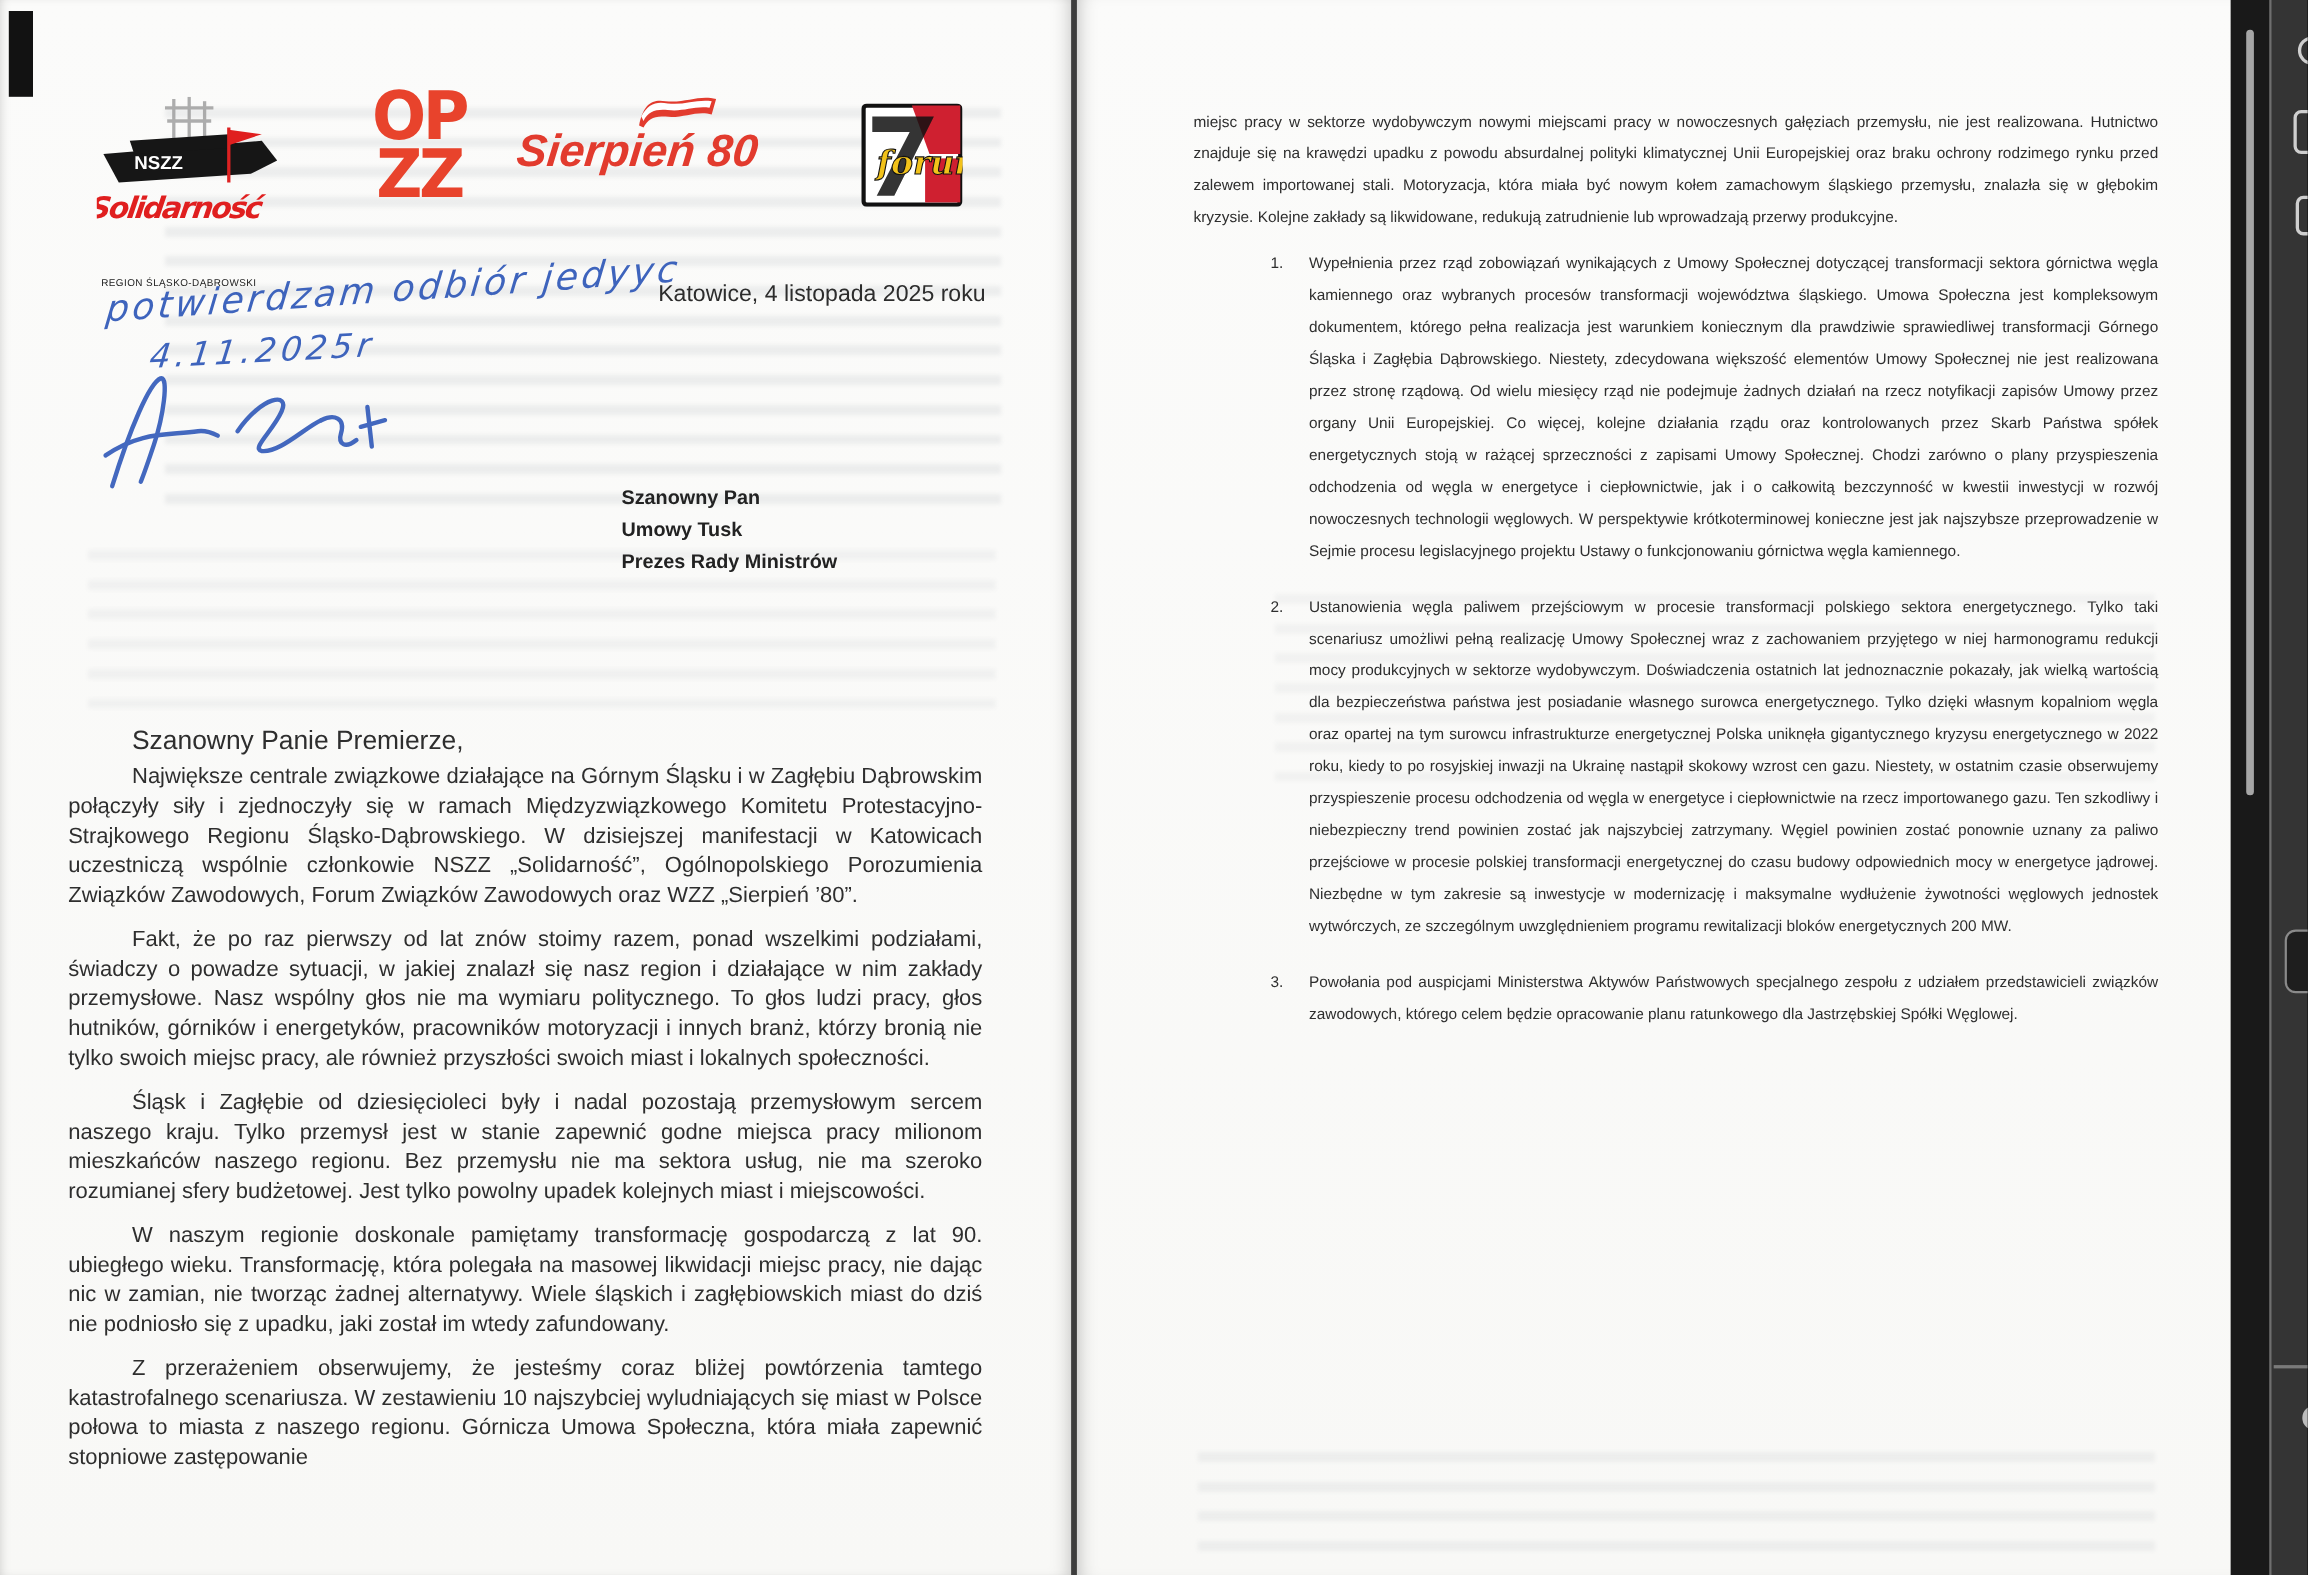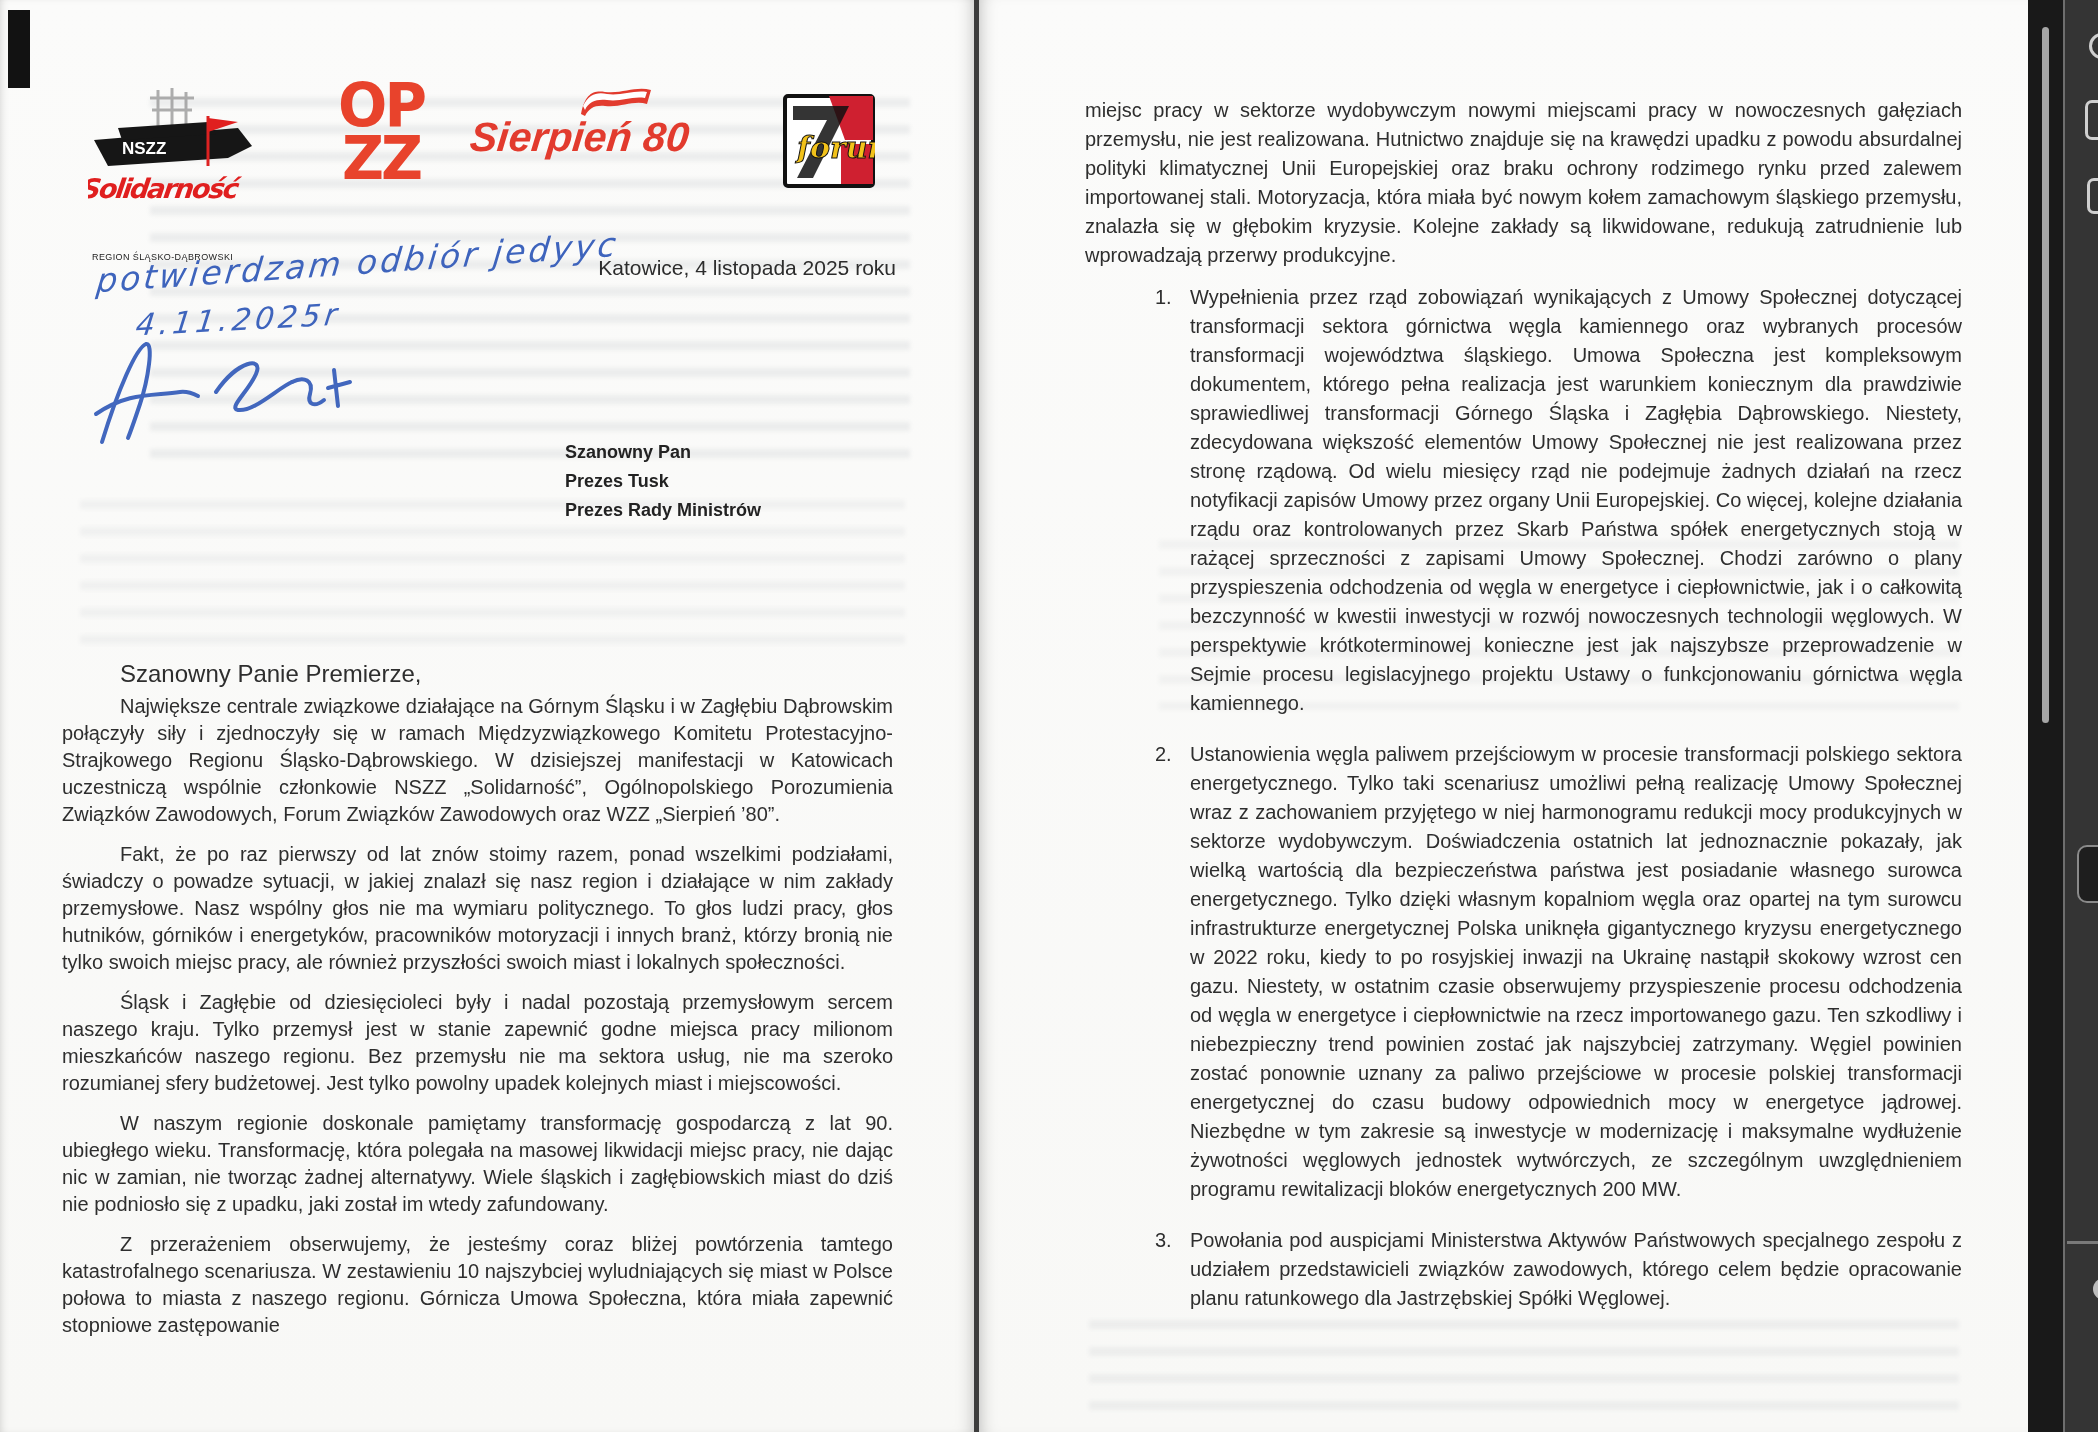--- a/index.html
+++ b/index.html
@@ -14,21 +14,21 @@
   .artifact{position:absolute;background:#121212;}
   .ghost{position:absolute;filter:blur(2px);
          background:repeating-linear-gradient(180deg,#5d6874 0px,#5d6874 9px,transparent 9px,transparent 27px);}
   
   .bodytext{color:#2e2e2e;text-align:justify;}
   #left-col{position:absolute;left:62px;top:693px;width:843px;font-size:20px;line-height:27px;}
   #left-col p{margin:0 12px 13px 0;text-indent:58px;}
   #salutation{position:absolute;left:120px;top:660px;font-size:24px;color:#2e2e2e;}
   #date-line{position:absolute;right:78px;top:256px;font-size:21px;color:#2c2c2c;margin-left:44px;}
   #addressee{position:absolute;left:565px;top:438px;font-size:18px;line-height:29px;font-weight:bold;color:#222;}
-  #right-col{position:absolute;left:1085px;top:96px;width:877px;font-size:20px;line-height:29px;}
+  #right-col{position:absolute;left:1085px;top:96px;width:877px;font-size:14px;line-height:29px;}
   #right-col p{margin:0 0 13px 0;}
   #right-col p.indent{text-indent:72px;}
   ol.postulates{list-style:none;margin:12px 0 0 0;padding:0;}
   ol.postulates li{position:relative;margin:0 0 22px 0;padding-left:105px;}
   ol.postulates .num{position:absolute;left:70px;top:0;}
   
   .logo{position:absolute;}
   #logo-solidarnosc{left:88px;top:88px;width:172px;height:160px;}
   #logo-solidarnosc .caption{position:absolute;left:4px;top:128px;width:168px;font-size:9px;letter-spacing:.4px;color:#222;margin-top:36px;}
   #logo-opzz{left:325px;top:82px;width:112px;height:118px;color:#e8432c;font-weight:bold;
@@ -117,21 +117,21 @@
         <path d="M128 62 C150 30 176 26 168 44 C160 62 140 78 150 80 C166 82 190 58 204 52"></path>
         <path d="M204 52 C216 46 226 50 222 64 C219 74 226 78 236 70"></path>
         <path d="M246 40 L250 76 M240 58 L262 52"></path>
       </g>
     </svg>
 
     <div id="date-line">Katowice, 4 listopada 2025 roku</div>
 
     <div id="addressee">
       <div>Szanowny Pan</div>
-      <div>Prezes Tusk</div>
+      <div>Umowy Tusk</div>
       <div>Prezes Rady Ministrów</div>
     </div>
 
     <div id="salutation">Szanowny Panie Premierze,</div>
     <div id="left-col" class="bodytext">
       <p>Największe centrale związkowe działające na Górnym Śląsku i w Zagłębiu Dąbrowskim połączyły siły i zjednoczyły się w ramach Międzyzwiązkowego Komitetu Protestacyjno-Strajkowego Regionu Śląsko-Dąbrowskiego. W dzisiejszej manifestacji w Katowicach uczestniczą wspólnie członkowie NSZZ „Solidarność”, Ogólnopolskiego Porozumienia Związków Zawodowych, Forum Związków Zawodowych oraz WZZ „Sierpień ’80”.</p>
       <p>Fakt, że po raz pierwszy od lat znów stoimy razem, ponad wszelkimi podziałami, świadczy o powadze sytuacji, w jakiej znalazł się nasz region i działające w nim zakłady przemysłowe. Nasz wspólny głos nie ma wymiaru politycznego. To głos ludzi pracy, głos hutników, górników i energetyków, pracowników motoryzacji i innych branż, którzy bronią nie tylko swoich miejsc pracy, ale również przyszłości swoich miast i lokalnych społeczności.</p>
       <p>Śląsk i Zagłębie od dziesięcioleci były i nadal pozostają przemysłowym sercem naszego kraju. Tylko przemysł jest w stanie zapewnić godne miejsca pracy milionom mieszkańców naszego regionu. Bez przemysłu nie ma sektora usług, nie ma szeroko rozumianej sfery budżetowej. Jest tylko powolny upadek kolejnych miast i miejscowości.</p>
       <p>W naszym regionie doskonale pamiętamy transformację gospodarczą z lat 90. ubiegłego wieku. Transformację, która polegała na masowej likwidacji miejsc pracy, nie dając nic w zamian, nie tworząc żadnej alternatywy. Wiele śląskich i zagłębiowskich miast do dziś nie podniosło się z upadku, jaki został im wtedy zafundowany.</p>
       <p>Z przerażeniem obserwujemy, że jesteśmy coraz bliżej powtórzenia tamtego katastrofalnego scenariusza. W zestawieniu 10 najszybciej wyludniających się miast w Polsce połowa to miasta z naszego regionu. Górnicza Umowa Społeczna, która miała zapewnić stopniowe zastępowanie</p>

